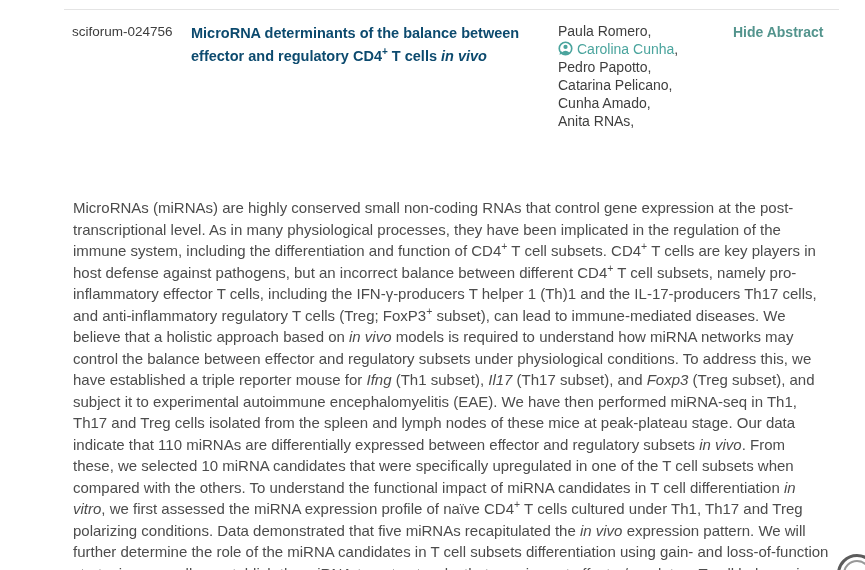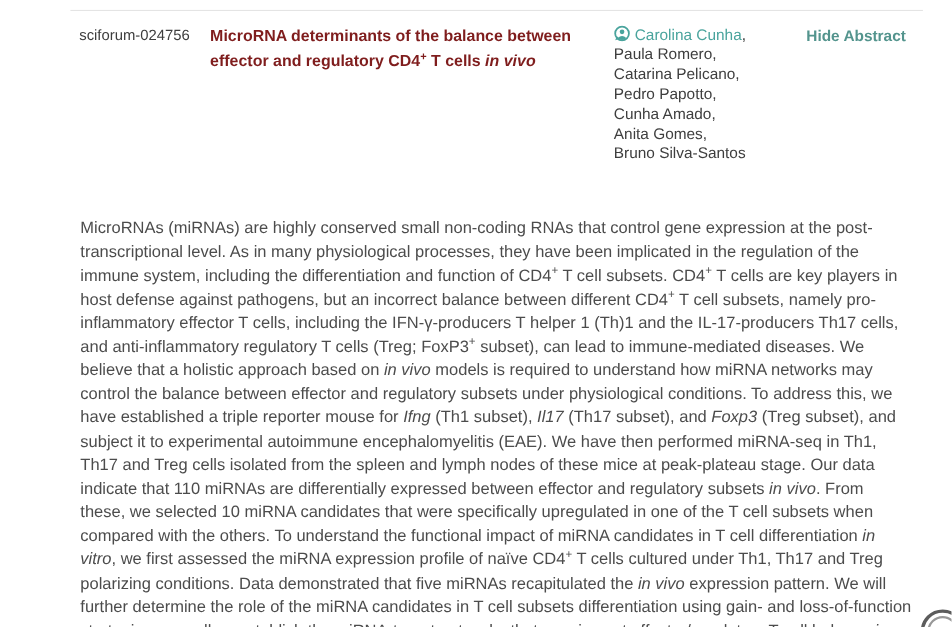--- a/index.html
+++ b/index.html
@@ -32,21 +32,21 @@
     color: #3d3d3d;
   }
   .paper-title {
     position: absolute;
     left: 157px;
     top: 22px;
     width: 372px;
     margin: 0;
     font-size: 14.5px;
     font-weight: bold;
-    color: #7f1d1d;
+    color: #0c4a6e;
     line-height: 23px;
   }
   .paper-title sup { font-size: 10px; line-height: 0; }
   .paper-title i { font-style: italic; }
   .authors {
     position: absolute;
     left: 524px;
     top: 22px;
     width: 172px;
     font-size: 14px;
@@ -134,46 +134,43 @@
 <div class="screen">
 
   <div class="top-rule"></div>
 
   <div class="paper-id">sciforum-024756</div>
 
   <h2 class="paper-title"><span>MicroRNA determinants of the balance between effector and regulatory CD4</span><sup>+</sup><span> T cells </span><i>in vivo</i></h2>
 
   <div class="authors">
     <div class="author-row">
+      <span>Paula Romero</span><span class="author-comma">,</span>
+    </div>
+    <div class="author-row">
       <span class="user-icon">
         <svg width="15" height="15" viewBox="0 0 24 24">
           <circle cx="12" cy="12" r="10" fill="none" stroke="#4aa49d" stroke-width="2.6"></circle>
           <path d="M4.2 15.5 L2.2 21.8 L8.6 19.6 Z" fill="#4aa49d"></path>
           <circle cx="12" cy="9.5" r="3.4" fill="#4aa49d"></circle>
           <path d="M5.8 18.4 Q12 12.8 18.2 18.4 Q15.4 21.4 12 21.4 Q8.6 21.4 5.8 18.4 Z" fill="#4aa49d"></path>
         </svg>
       </span><a class="author-link">Carolina Cunha</a><span class="author-comma">,</span>
     </div>
     <div class="author-row">
-      <span>Paula Romero</span><span class="author-comma">,</span>
+      <span>Pedro Papotto</span><span class="author-comma">,</span>
     </div>
     <div class="author-row">
       <span>Catarina Pelicano</span><span class="author-comma">,</span>
     </div>
     <div class="author-row">
-      <span>Pedro Papotto</span><span class="author-comma">,</span>
-    </div>
-    <div class="author-row">
       <span>Cunha Amado</span><span class="author-comma">,</span>
     </div>
     <div class="author-row">
-      <span>Anita Gomes</span><span class="author-comma">,</span>
-    </div>
-    <div class="author-row">
-      <span>Bruno Silva-Santos</span><span class="author-comma"></span>
+      <span>Anita RNAs</span><span class="author-comma">,</span>
     </div>
   </div>
 
   <a class="hide-abstract">Hide Abstract</a>
 
   <p class="abstract"><span>MicroRNAs (miRNAs) are highly conserved small non-coding RNAs that control gene expression at the post-transcriptional level. As in many physiological processes, they have been implicated in the regulation of the immune system, including the differentiation and function of CD4</span><sup>+</sup><span> T cell subsets. CD4</span><sup>+</sup><span> T cells are key players in host defense against pathogens, but an incorrect balance between different CD4</span><sup>+</sup><span> T cell subsets, namely pro-inflammatory effector T cells, including the IFN-γ-producers T helper 1 (Th)1 and the IL-17-producers Th17 cells, and anti-inflammatory regulatory T cells (Treg; FoxP3</span><sup>+</sup><span> subset), can lead to immune-mediated diseases. We believe that a holistic approach based on </span><i>in vivo</i><span> models is required to understand how miRNA networks may control the balance between effector and regulatory subsets under physiological conditions. To address this, we have established a triple reporter mouse for </span><i>Ifng</i><span> (Th1 subset), </span><i>Il17</i><span> (Th17 subset), and </span><i>Foxp3</i><span> (Treg subset), and subject it to experimental autoimmune encephalomyelitis (EAE). We have then performed miRNA-seq in Th1, Th17 and Treg cells isolated from the spleen and lymph nodes of these mice at peak-plateau stage. Our data indicate that 110 miRNAs are differentially expressed between effector and regulatory subsets </span><i>in vivo</i><span>. From these, we selected 10 miRNA candidates that were specifically upregulated in one of the T cell subsets when compared with the others. To understand the functional impact of miRNA candidates in T cell differentiation </span><i>in vitro</i><span>, we first assessed the miRNA expression profile of naïve CD4</span><sup>+</sup><span> T cells cultured under Th1, Th17 and Treg polarizing conditions. Data demonstrated that five miRNAs recapitulated the </span><i>in vivo</i><span> expression pattern. We will further determine the role of the miRNA candidates in T cell subsets differentiation using gain- and loss-of-function strategies, as well as establish the miRNA-target networks that may impact effector/regulatory T cell balance </span><i>in vivo</i></p>
 
   <div class="page-gutter"></div>
 
   <div class="floating-widget"></div>

